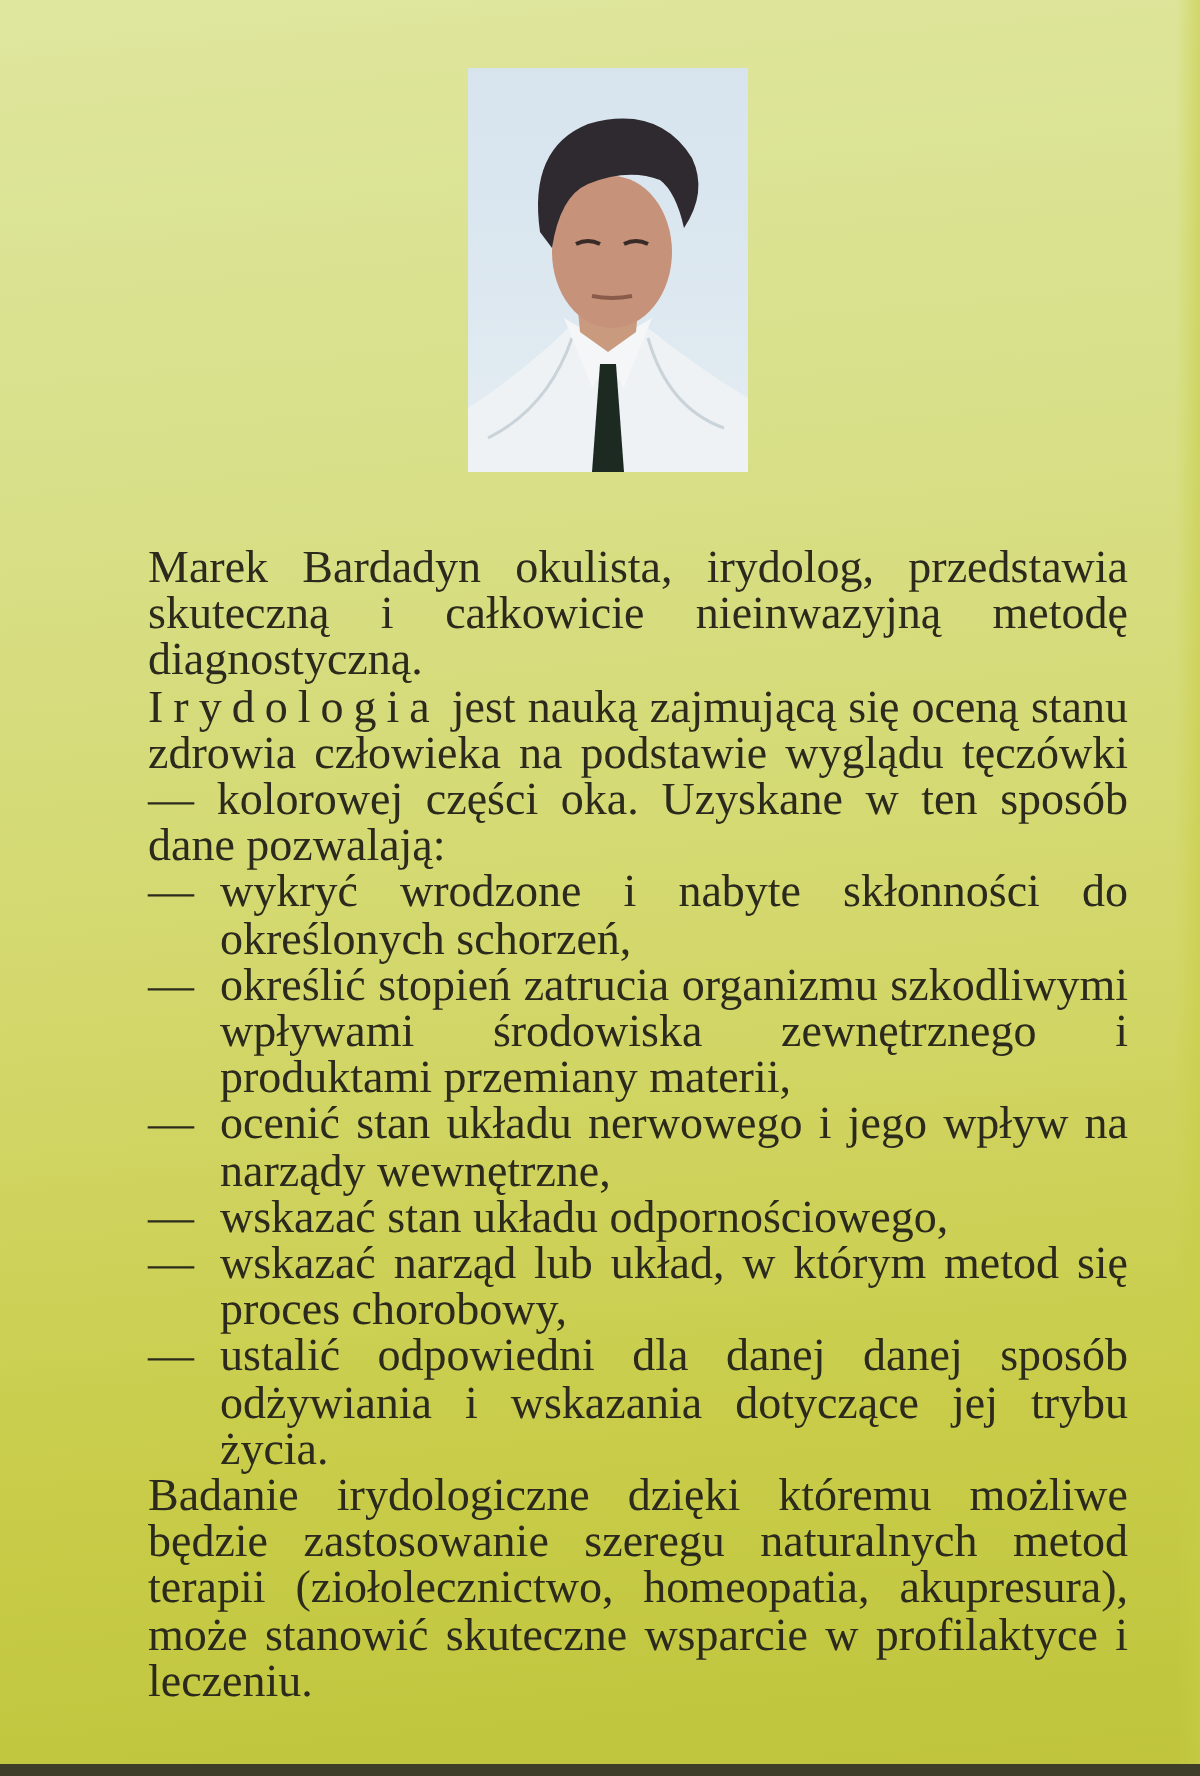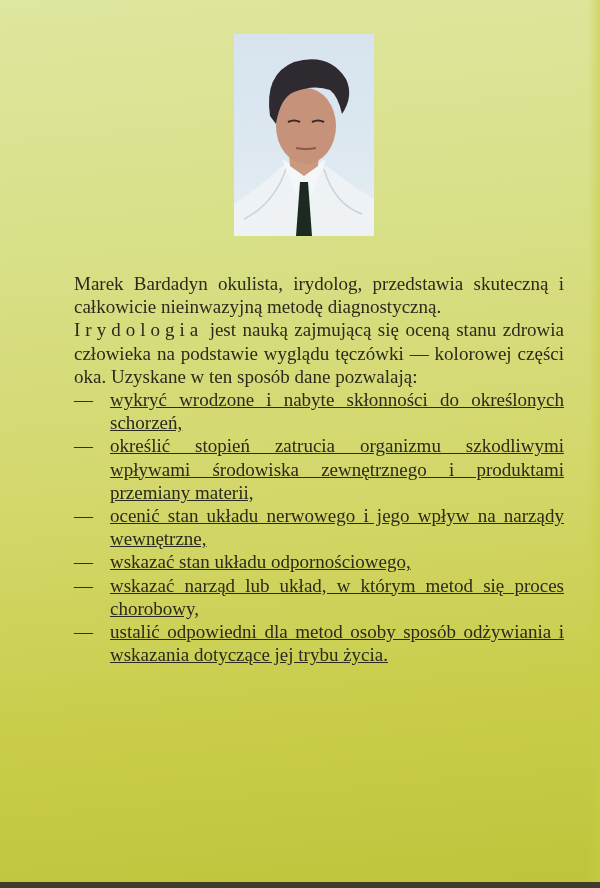--- a/index.html
+++ b/index.html
@@ -5,27 +5,27 @@
   html,body{margin:0;padding:0;}
   body{width:600px;height:888px;overflow:hidden;position:relative;
     background:linear-gradient(175deg,#dfe69e 0%,#d8e08a 25%,#d3d76a 55%,#c8cc48 80%,#bfc43c 100%);
     font-family:"Liberation Serif","DejaVu Serif",serif;color:#2b2a1c;}
   .right-edge{position:absolute;top:0;right:0;width:12px;height:888px;
     background:linear-gradient(90deg,rgba(210,210,60,0) 0%,rgba(200,205,70,0.6) 100%);}
   .bottom-strip{position:absolute;left:0;bottom:0;width:600px;height:6px;background:#3e3d2a;}
   .photo{position:absolute;left:234px;top:34px;width:140px;height:202px;
     background:linear-gradient(180deg,#d7e4ee 0%,#dde8f0 60%,#e6eef3 100%);overflow:hidden;}
   .photo svg{display:block;}
-  .text{position:absolute;left:74px;top:272px;width:490px;font-size:19px;line-height:23.2px;}
+  .text{position:absolute;left:74px;top:272px;width:490px;font-size:23px;line-height:23.2px;}
   .text p{margin:0;text-align:justify;text-align-last:left;}
   .para2{margin-top:0 !important;}
   .spaced{letter-spacing:5px;}
   .item{display:flex;}
   .dash{width:36px;flex:0 0 36px;}
-  .item-body{flex:1;text-align:justify;text-align-last:left;text-decoration:underline;}
+  .item-body{flex:1;text-align:justify;text-align-last:left;}
 </style>
 </head>
 <body>
 
 <div class="right-edge"></div>
 
 <div class="photo">
   <svg width="140" height="202" viewBox="0 0 140 202">
 
     <path d="M0 202 L0 170 Q30 150 50 130 L70 150 L90 130 Q115 150 140 165 L140 202 Z" fill="#eef2f4"></path>
@@ -68,18 +68,19 @@
     <div class="item">
         <span class="dash">—</span>
         <span class="item-body">wskazać stan układu odpornościowego,</span>
       </div>
     <div class="item">
         <span class="dash">—</span>
         <span class="item-body">wskazać narząd lub układ, w którym metod się proces chorobowy,</span>
       </div>
     <div class="item">
         <span class="dash">—</span>
-        <span class="item-body">ustalić odpowiedni dla metod osoby sposób odżywiania i wskazania dotyczące jej trybu życia.</span>
+        <span class="item-body">ustalić odpowiedni dla danej danej sposób odżywiania i wskazania dotyczące jej trybu życia.</span>
       </div>
   </div>
+  <p>Badanie irydologiczne dzięki któremu możliwe będzie zastosowanie szeregu naturalnych metod terapii (ziołolecznictwo, homeopatia, akupresura), może stanowić skuteczne wsparcie w profilaktyce i leczeniu.</p>
 </div>
 
 <div class="bottom-strip"></div>
 
 </body></html>

